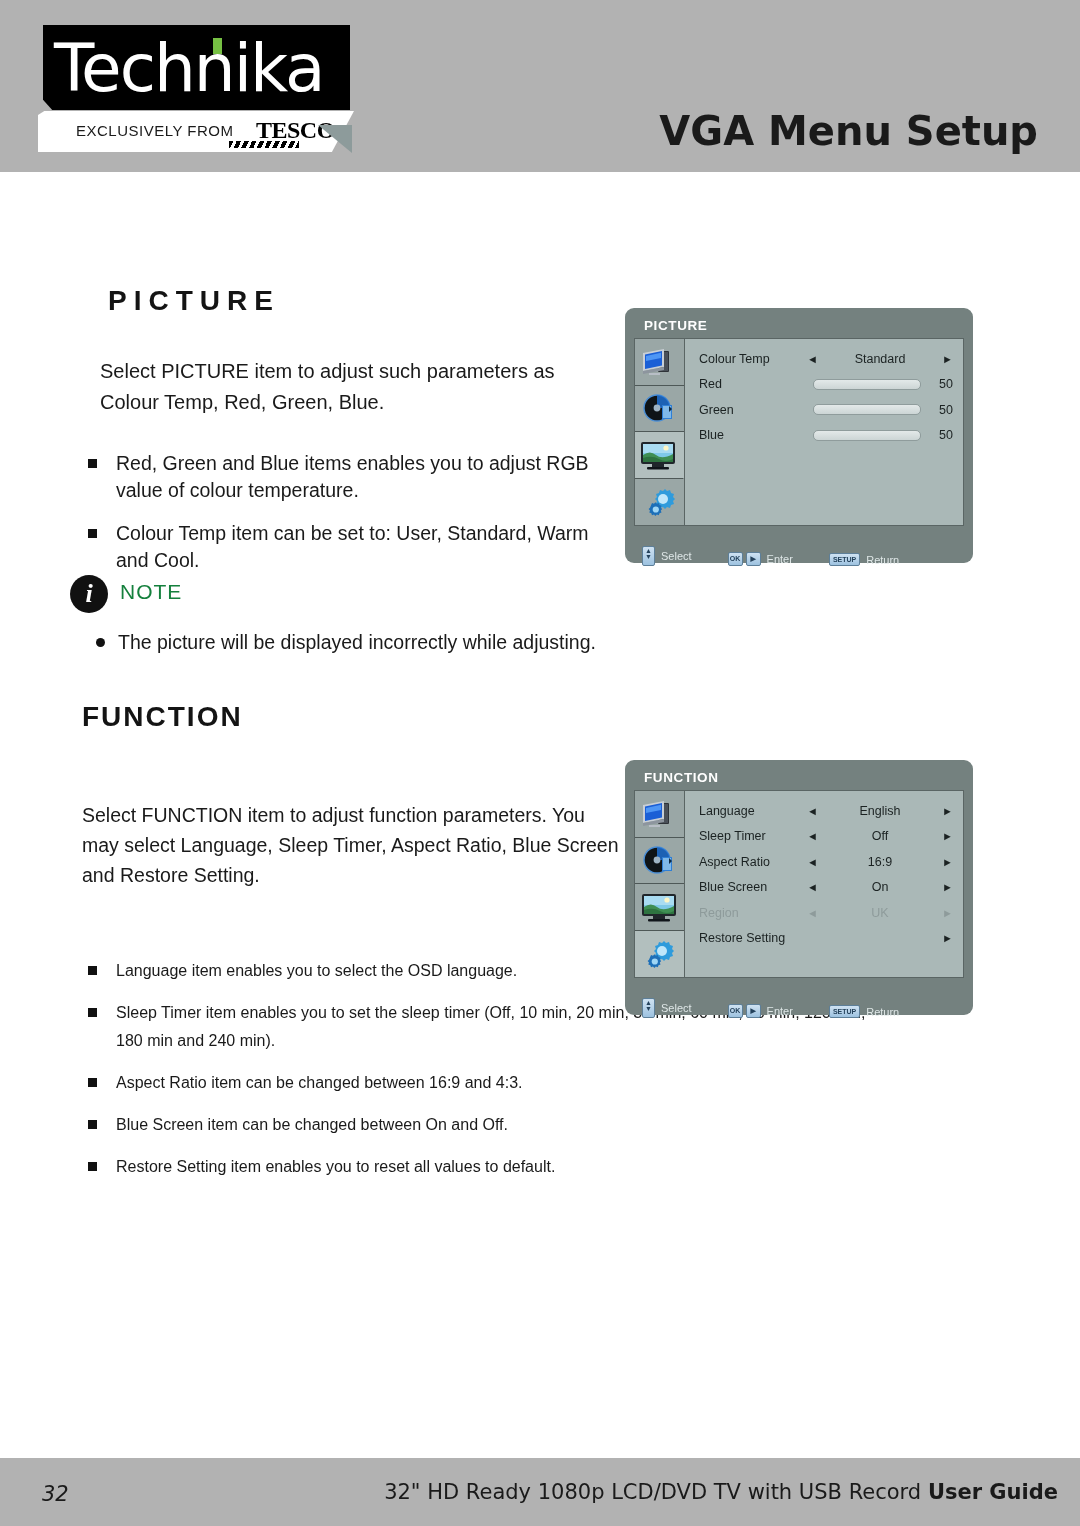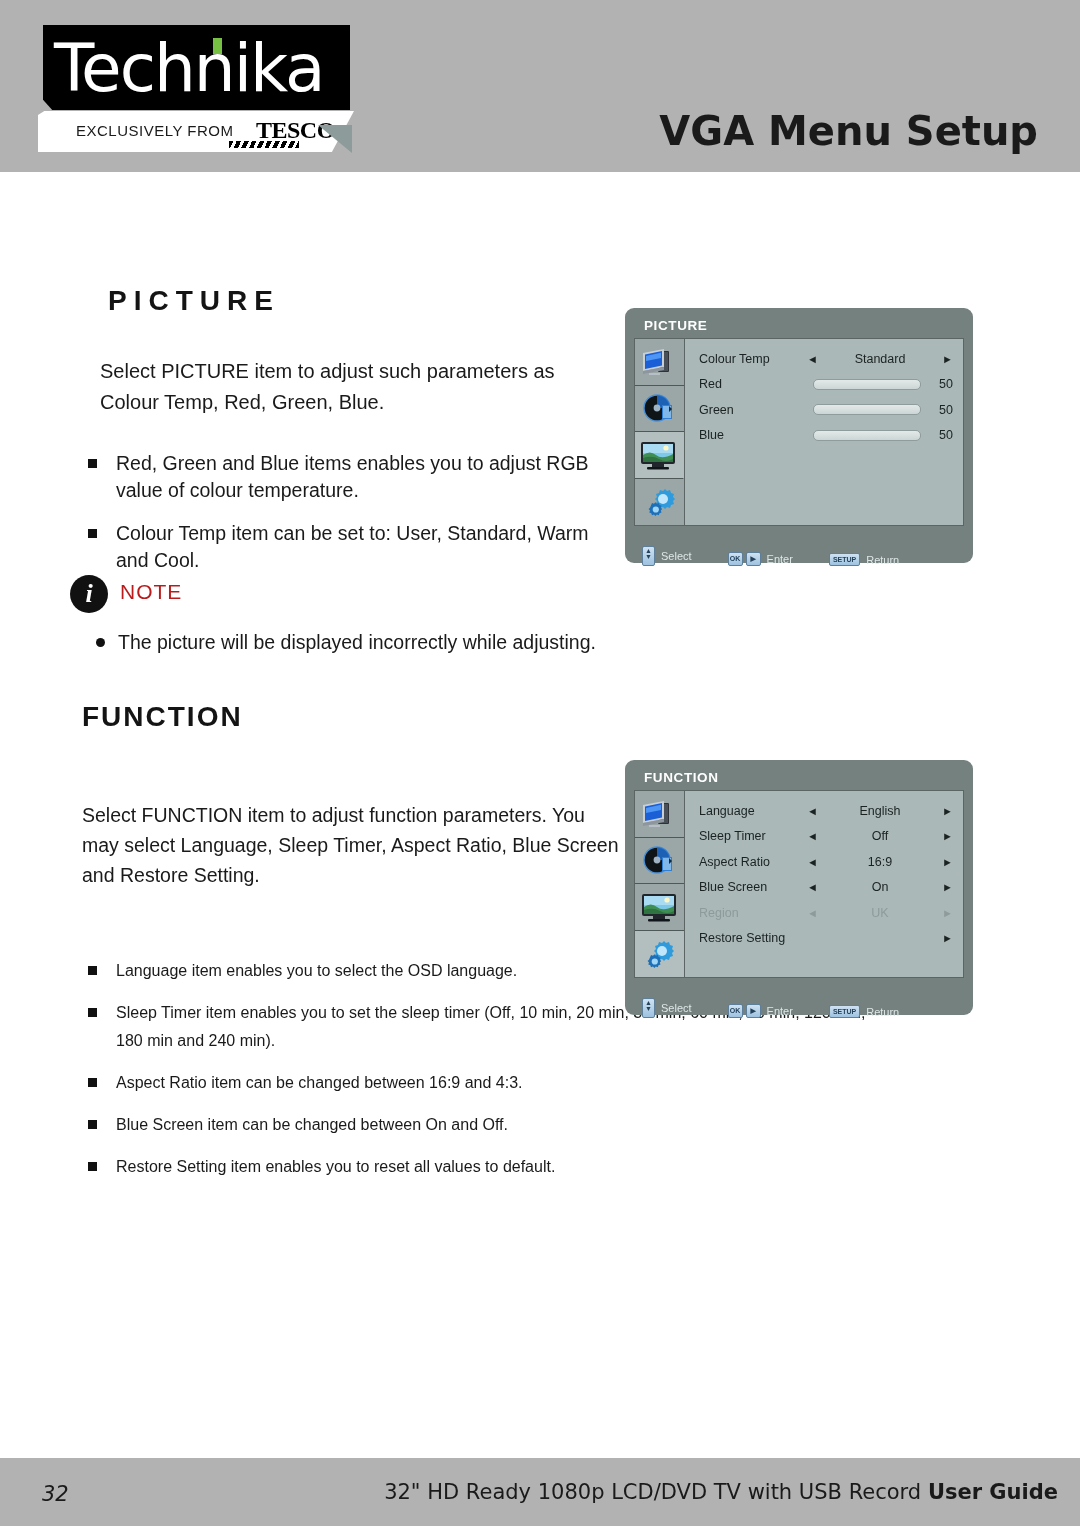--- a/index.html
+++ b/index.html
@@ -177,21 +177,21 @@
     font-style: italic;
     font-weight: bold;
     font-size: 26px;
     text-align: center;
     line-height: 38px;
   }
   .note-label {
     position: absolute; left: 50px; top: 5px;
     font-size: 21px;
     letter-spacing: 1px;
-    color: #b91c1c;
+    color: #15803d;
   }
   .note-item {
     position: relative;
     margin-top: 14px;
     padding-left: 48px;
     font-size: 19.5px;
     line-height: 27px;
     color: #1a1a1a;
   }
   .note-dot {

